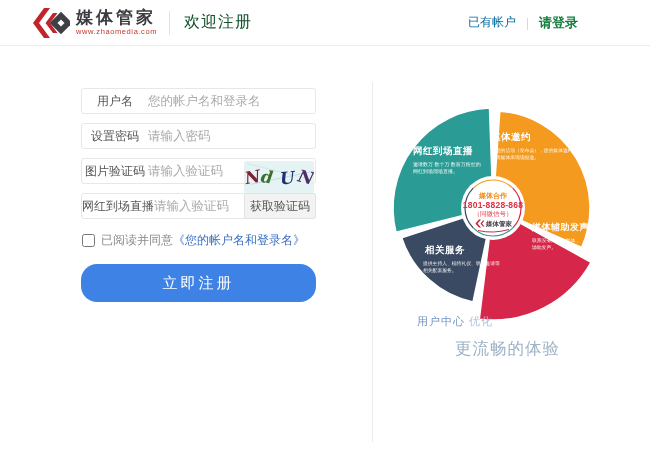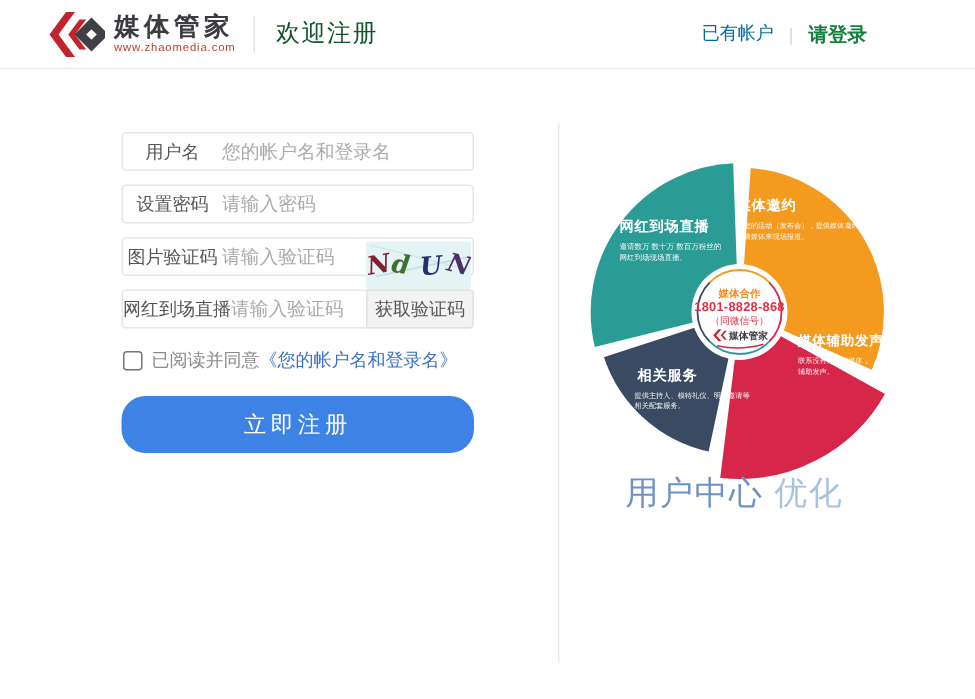--- a/index.html
+++ b/index.html
@@ -65,21 +65,21 @@
     font-family:inherit; cursor:pointer; }
 
   
   .wheel { position:absolute; left:13px; top:44px; width:245px; height:235px; }
   .seg-title { fill:#fff; font-weight:bold; letter-spacing:0.5px; }
   .seg-desc { fill:#ffffff; opacity:0.92; }
   .center-heading { fill:#f08c1e; font-weight:bold; }
   .center-phone { fill:#e02f44; font-weight:bold; letter-spacing:0.2px; }
   .center-note { fill:#e02f44; }
   .center-brand { fill:#3b3b41; font-weight:bold; }
-  .tagline1 { position:absolute; left:45px; top:268px; font-size:22px; letter-spacing:1px; }
+  .tagline1 { position:absolute; left:45px; top:268px; font-size:11px; letter-spacing:1px; }
   .tagline1 .t1a { color:#6f92c2; }
   .tagline1 .t1b { color:#a9c2de; }
   .tagline2 { position:absolute; left:83px; top:292px; font-size:16.5px;
     color:#9fb2c6; letter-spacing:1px; }
 </style>
 </head>
 <body>
 
 <div class="page">
 
@@ -189,15 +189,16 @@
         <path d="M98,130.5 L95.5,133.5 L98,136.5 L99.5,136.5 L97,133.5 L99.5,130.5 Z" fill="#c2242e"></path>
         <text class="center-brand" x="101" y="136" font-size="6.5">媒体管家</text>
       </g>
       <path d="M93,140.5 Q108,144 124,139.5" fill="none" stroke="#d62649" stroke-width="1"></path>
     </svg>
 
     <div class="tagline1">
       <span class="t1a">用户中心</span>
       <span class="t1b">优化</span>
     </div>
+    <div class="tagline2">更流畅的体验</div>
   </section>
 
 </div>
 
 </body></html>

